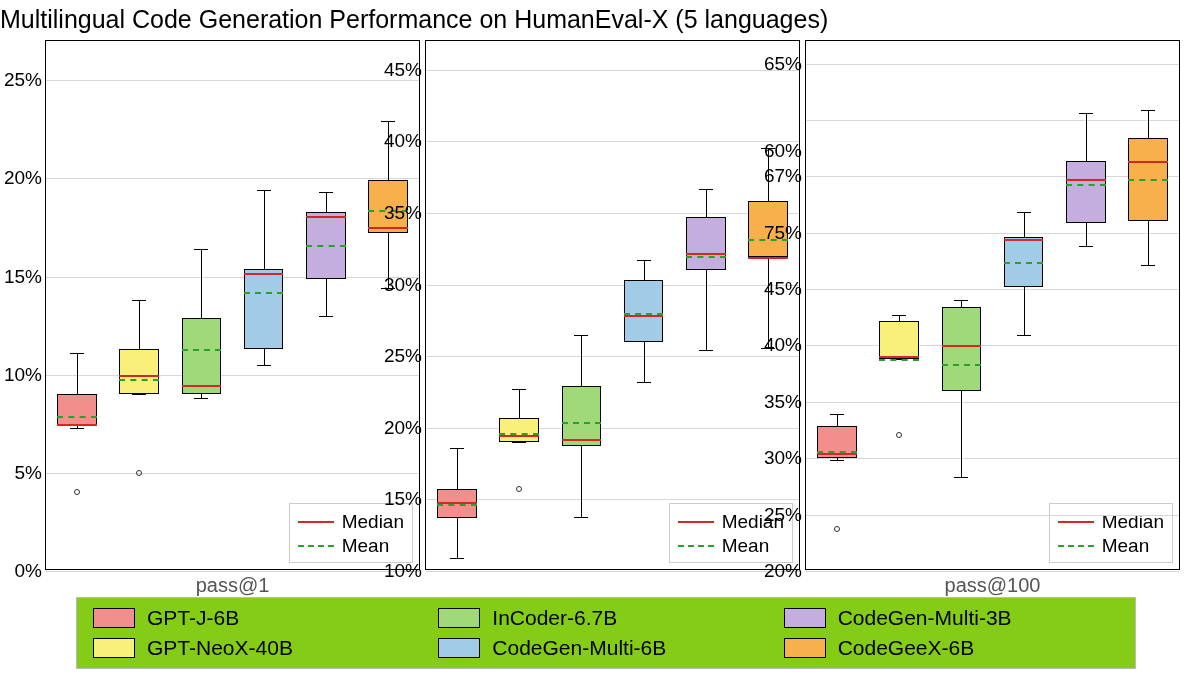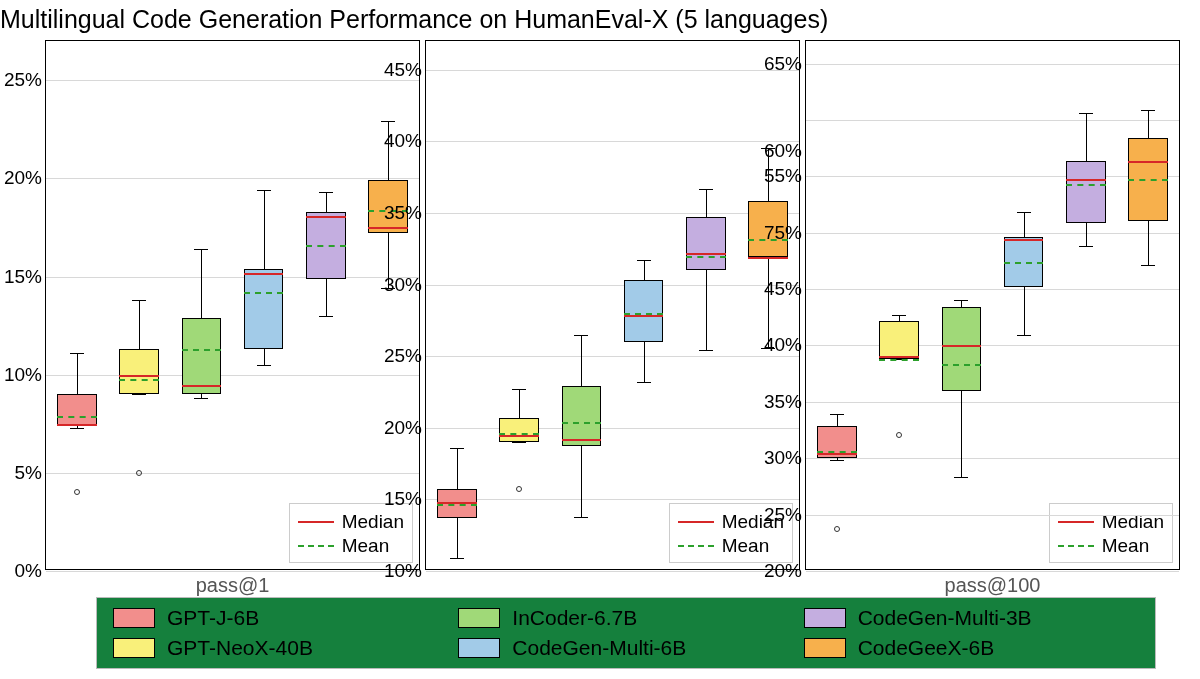--- a/index.html
+++ b/index.html
@@ -74,24 +74,24 @@
     padding: 6px 8px 4px 8px;
     font-size: 19px;
   }
   .legend-inner .row { display: flex; align-items: center; gap: 8px; height: 24px; }
   .leg-line { width: 36px; height: 0; }
   .leg-solid { border-top: 2px solid #d62728; }
   .leg-dash { border-top: 2px dashed #2ca02c; }
   .bottom-legend {
     position: absolute;
     bottom: 10px;
-    left: 96px;
+    left: 76px;
     width: 1060px;
     border: 1px solid #bbb;
-    background: #15803d;
+    background: #84cc16;
     padding: 8px 16px;
     display: grid;
     grid-template-columns: repeat(3, 1fr);
     column-gap: 10px;
     row-gap: 6px;
     font-size: 21px;
   }
   .bl-item { display: flex; align-items: center; gap: 12px; }
   .bl-box {
     width: 42px;
@@ -299,21 +299,21 @@
         <div class="ytick" style="top: 417.234px;">30%</div>
         <div class="grid" style="top: 360.851px;"></div>
         <div class="ytick" style="top: 360.851px;">35%</div>
         <div class="grid" style="top: 304.468px;"></div>
         <div class="ytick" style="top: 304.468px;">40%</div>
         <div class="grid" style="top: 248.085px;"></div>
         <div class="ytick" style="top: 248.085px;">45%</div>
         <div class="grid" style="top: 191.702px;"></div>
         <div class="ytick" style="top: 191.702px;">75%</div>
         <div class="grid" style="top: 135.319px;"></div>
-        <div class="ytick" style="top: 135.319px;">55%</div>
+        <div class="ytick" style="top: 135.319px;">67%</div>
         <div class="grid" style="top: 78.9362px;"></div>
         <div class="ytick" style="top: 78.9362px; margin-top: 31px;">60%</div>
         <div class="grid" style="top: 22.5532px;"></div>
         <div class="ytick" style="top: 22.5532px;">65%</div>
         <div class="whisker" style="left: 31.0833px; top: 373.255px; height: 11.2766px;"></div>
         <div class="whisker" style="left: 31.0833px; top: 417.234px; height: 2.25532px;"></div>
         <div class="cap" style="left: 24.1207px; width: 13.9253px; top: 373.255px;"></div>
         <div class="cap" style="left: 24.1207px; width: 13.9253px; top: 419.489px;"></div>
         <div class="box" style="left: 11.19px; width: 39.7867px; top: 384.532px; height: 32.7021px; background: rgb(242, 142, 140);"></div>
         <div class="median" style="left: 11.19px; width: 39.7867px; top: 411.596px;"></div>

